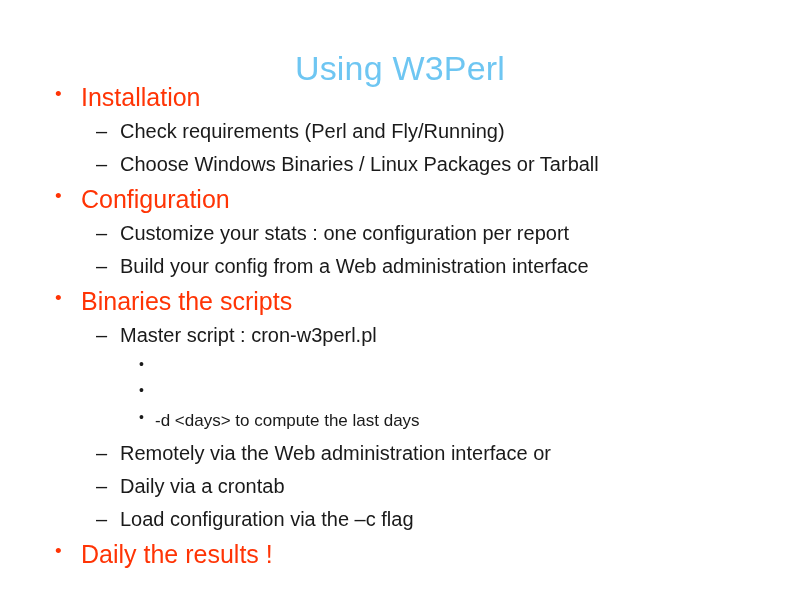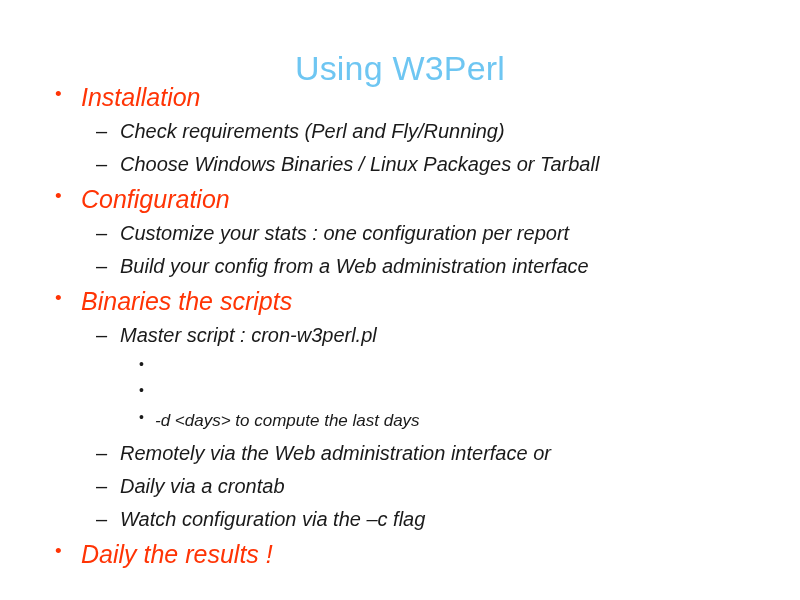--- a/index.html
+++ b/index.html
@@ -46,21 +46,20 @@
   }
   .marker {
     flex: 0 0 auto;
     text-align: left;
     line-height: inherit;
   }
   .txt {
     flex: 0 1 auto;
     line-height: inherit;
     white-space: pre;
-    font-style: italic;
   }
 
   
   .lvl1 {
     padding-left: 55px;
     font-size: 25px;
     color: #ff3405;
     line-height: 1.44;
     margin-top: 0;
   }
@@ -154,21 +153,21 @@
       <div class="li lvl2">
         <span class="marker">–</span>
         <span class="txt">Remotely via the Web administration interface or</span>
       </div>
       <div class="li lvl2">
         <span class="marker">–</span>
         <span class="txt">Daily via a crontab</span>
       </div>
       <div class="li lvl2">
         <span class="marker">–</span>
-        <span class="txt">Watch configuration via the –c flag</span>
+        <span class="txt">Load configuration via the –c flag</span>
       </div>
       <div class="li lvl1">
         <span class="marker">•</span>
         <span class="txt">Daily the results !</span>
       </div>
     </div>
 
 </div>
 
 </body></html>

